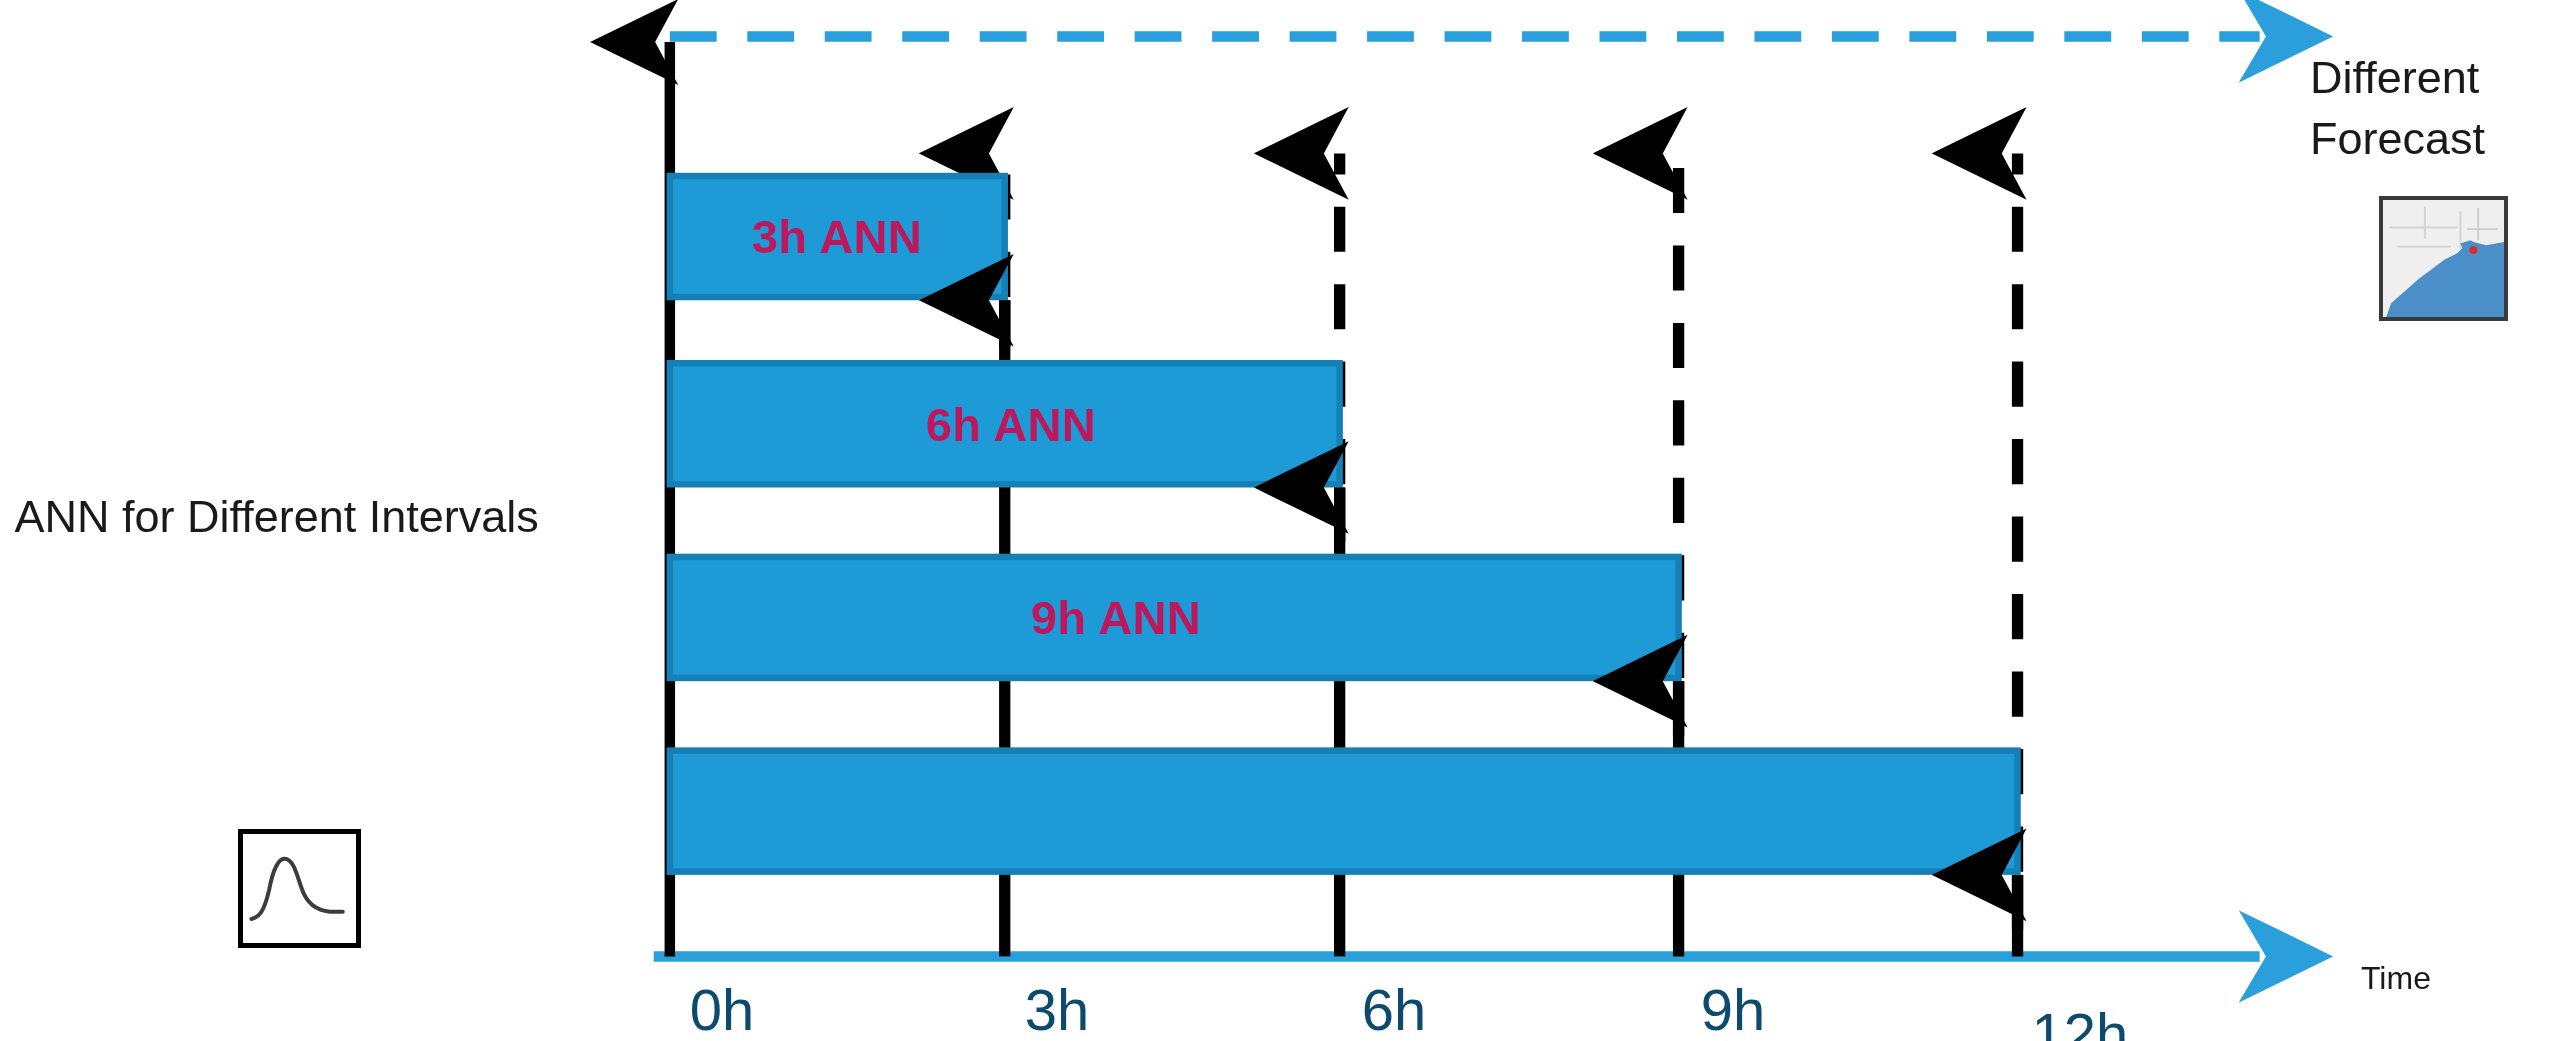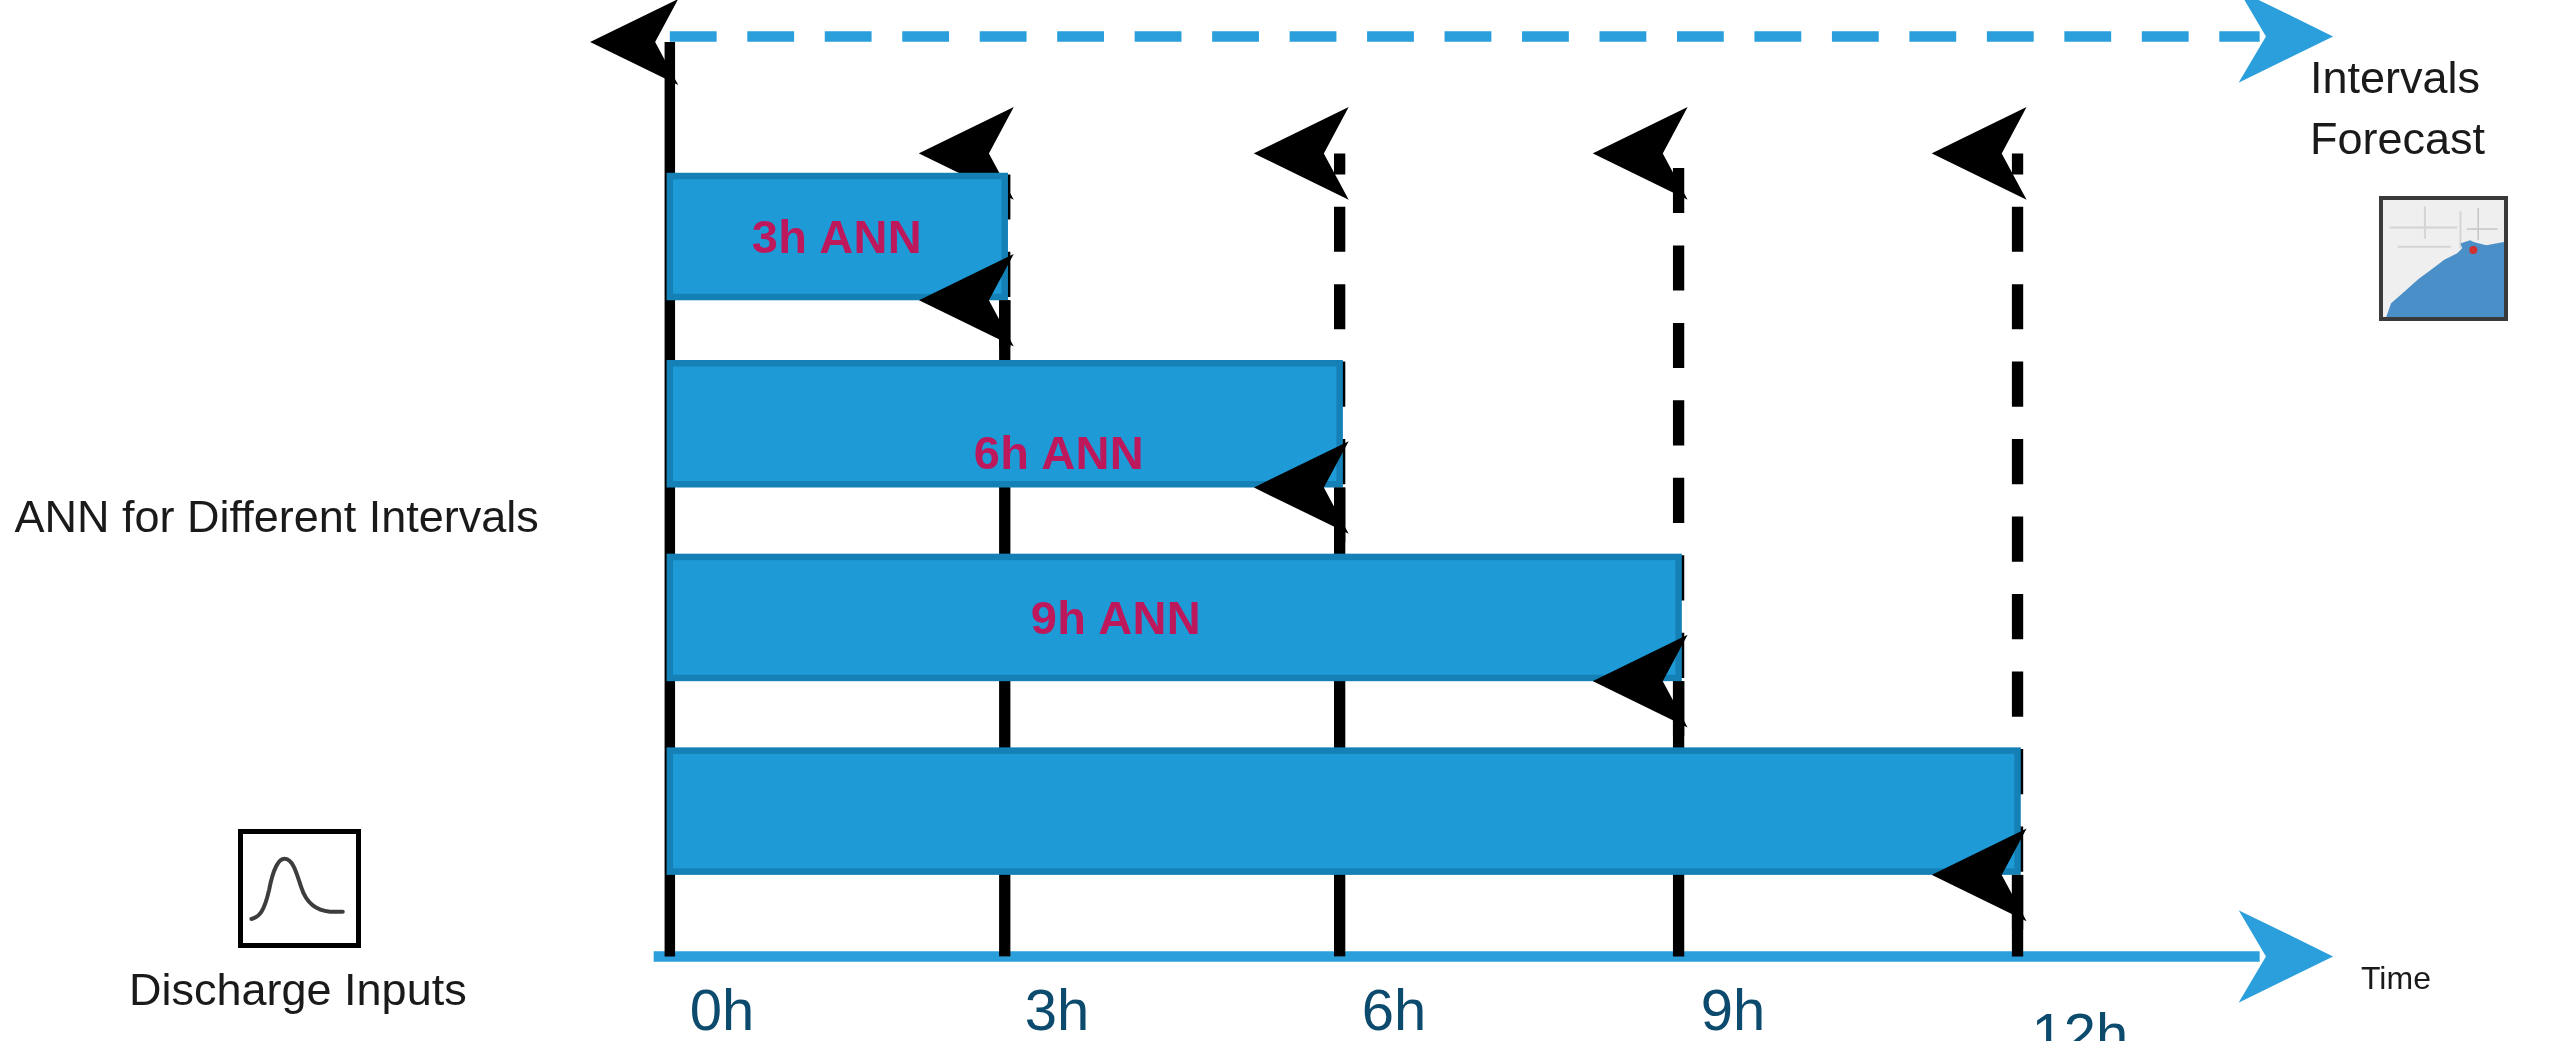--- a/index.html
+++ b/index.html
@@ -177,36 +177,35 @@
     </g>
     <g>
       <line x1="2080" y1="912" x2="2080" y2="844" stroke="#000000" stroke-width="14" marker-end="url(#black-arrow-up)"></line>
     </g>
     <g>
       <line x1="2500" y1="1152" x2="2500" y2="1084" stroke="#000000" stroke-width="14" marker-end="url(#black-arrow-up)"></line>
     </g>
   </svg>
 
   <div class="bar-label" style="left:837px; top:236px;">3h ANN</div>
-  <div class="bar-label" style="left:1059px; top:424px;margin-top:28px;">6h ANN</div>
+  <div class="bar-label" style="left:1011px; top:424px;">6h ANN</div>
   <div class="bar-label" style="left:1116px; top:617px;">9h ANN</div>
 
   <div class="tick-label" style="left:722px; top:976px;">0h</div>
   <div class="tick-label" style="left:1057px; top:976px;">3h</div>
   <div class="tick-label" style="left:1394px; top:976px;">6h</div>
   <div class="tick-label" style="left:1733px; top:976px;">9h</div>
   <div class="tick-label" style="left:2080px; top:1000px;">12h</div>
 
   <div class="txt" id="left-caption">ANN for Different Intervals</div>
 
   <div class="txt" id="time-axis-label">Time</div>
 
-  <div class="txt" id="discharge-caption">Discharge Inputs</div>
-
-  <div class="txt" id="inundation-caption">Intervals Forecast</div>
+
+  <div class="txt" id="inundation-caption">Different Forecast</div>
 
   <div id="discharge-thumb">
     <svg viewBox="0 0 140 136" xmlns="http://www.w3.org/2000/svg">
       <path d="M10,106 C20,104 26,96 32,70 C37,44 44,30 52,31
                C62,32 66,48 72,66 C79,88 92,95 108,97 L124,97" fill="none" stroke="#3d3d3d" stroke-width="5" stroke-linecap="round" stroke-linejoin="round"></path>
     </svg>
   </div>
 
   <div id="inundation-thumb">
     <svg viewBox="0 0 150 145" xmlns="http://www.w3.org/2000/svg">

